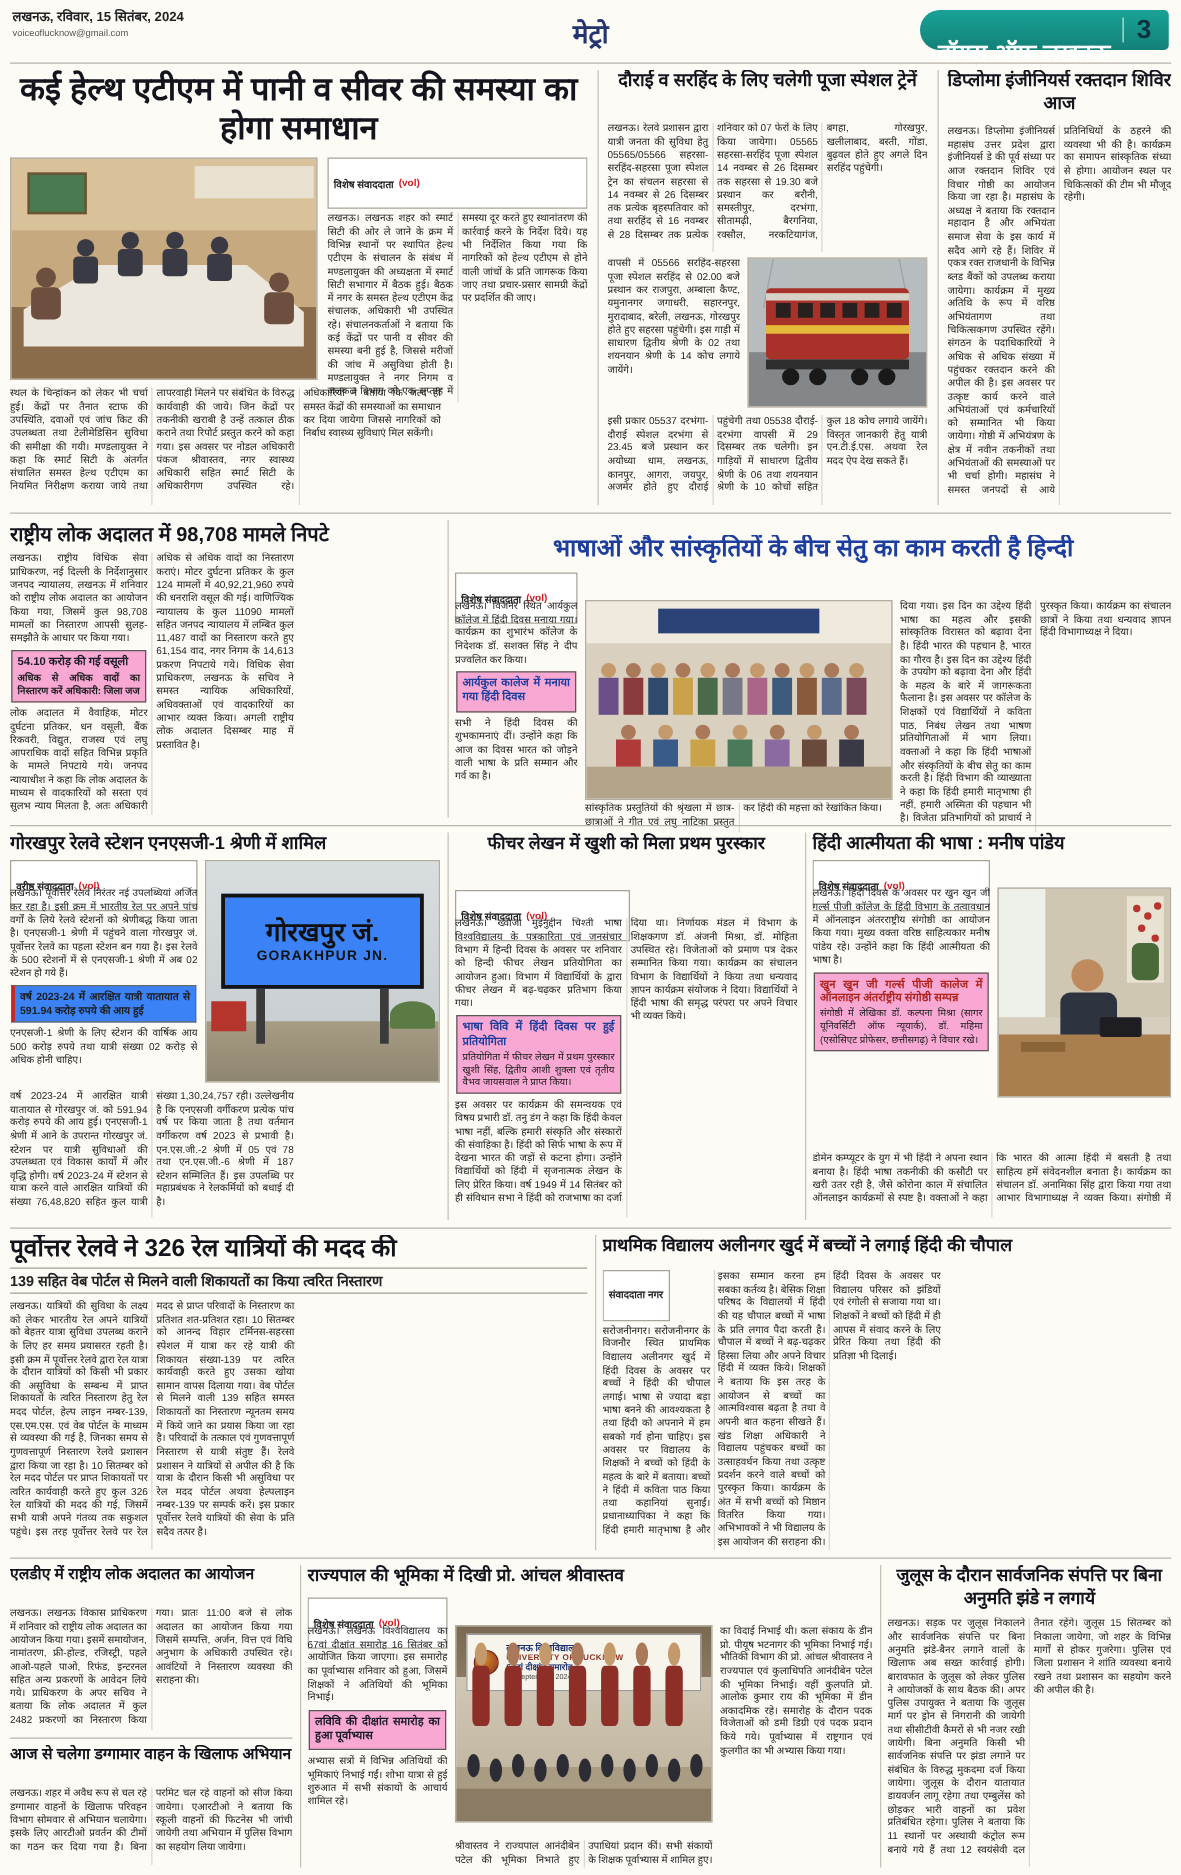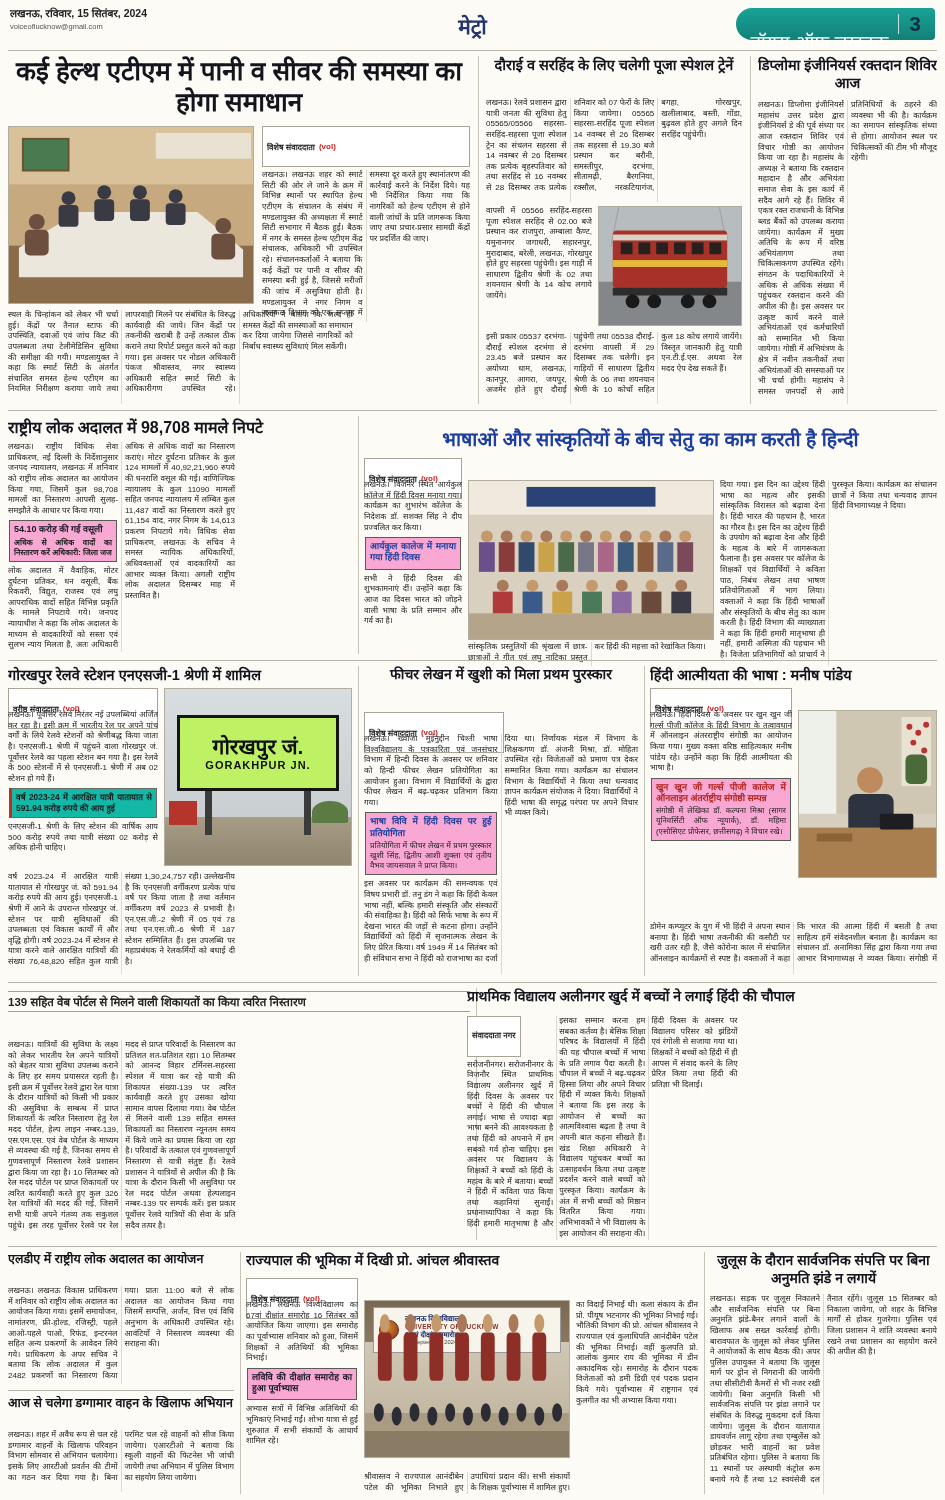--- a/index.html
+++ b/index.html
@@ -5,21 +5,21 @@
   *{margin:0;padding:0;box-sizing:border-box;}
   html,body{width:945px;height:1500px;}
   body{position:relative;background:#fcfbf6;font-family:"Liberation Sans",sans-serif;color:#1b1b1b;overflow:hidden;}
 
   
   .masthead{position:absolute;top:6px;left:10px;right:10px;height:42px;}
   .mh-date{font-size:10.5px;font-weight:bold;color:#222;}
   .mh-email{font-size:7.5px;color:#555;margin-top:2px;}
   .mh-center{position:absolute;left:50%;top:6px;transform:translateX(-50%);font-size:21px;font-weight:bold;color:#23346f;}
   .brand-band{position:absolute;right:0;top:2px;display:flex;align-items:center;gap:10px;background:linear-gradient(#1aa296,#128178);border-radius:17px 4px 4px 17px;padding:3px 14px;height:32px;}
-  .brand{font-size:19px;font-weight:normal;color:#ffffff;margin-top:35px;}
+  .brand{font-size:19px;font-weight:bold;color:#ffffff;margin-top:35px;}
   .brand-sep{width:1px;height:20px;background:rgba(255,255,255,.75);}
   .pageno{font-size:21px;font-weight:bold;color:#0e3340;}
 
   .hline{position:absolute;height:1px;background:#b9b4a9;}
   .vline{position:absolute;width:1px;background:#c7c2b6;}
 
   .art{position:absolute;overflow:hidden;}
   .hl{font-weight:bold;color:#14141d;}
   .hl-xxl{font-size:26px;line-height:1.18;text-align:center;}
   .hl-xl{font-size:19.5px;line-height:1.2;}
@@ -37,32 +37,32 @@
   .abs{position:absolute;}
 
   .byline{display:flex;align-items:center;gap:4px;border:1px solid #a8a396;background:#fff;padding:14px 4px;font-size:8px;font-weight:bold;color:#222;margin-bottom:3px;}
   .byline .tag{color:#cf1b1b;}
 
   .inset{border:1px solid #5a5a55;background:#f9a8d4;padding:3px 4px;margin:4px 1px;break-inside:avoid;}
   .inset-title{font-weight:bold;font-size:9px;line-height:1.25;margin-bottom:2px;color:#1d3e9e;}
   .inset-title.red{color:#b22620;}
   .inset-title.dark{color:#1b1b28;}
   .inset-text{font-size:7.8px;line-height:1.3;}
-  .highlight{border:1px solid #6a6a64;border-left:3px solid #c22a22;padding:3px 4px;margin:4px 1px;font-weight:bold;font-size:8.4px;line-height:1.3;break-inside:avoid;background:#14b8a6;}
+  .highlight{border:1px solid #6a6a64;border-left:3px solid #c22a22;padding:3px 4px;margin:4px 1px;font-weight:bold;font-size:8.4px;line-height:1.3;break-inside:avoid;background:#3b82f6;}
   .subhead{font-size:11.5px;font-weight:bold;color:#232323;border-top:1px solid #a59f92;border-bottom:1px solid #a59f92;padding:2px 0;margin-top:3px;}
 
   .photo{position:absolute;overflow:hidden;background:#d8d4c9;border:1px solid #b3ada0;}
   .photo svg{display:block;width:100%;height:100%;}
 
   
   .gkp-sky{position:absolute;inset:0;background:linear-gradient(#d8dddf,#c4cacd);}
   .gkp-ground{position:absolute;left:0;right:0;bottom:0;height:48px;background:linear-gradient(#a79c84,#8f8670);}
   .gkp-box{position:absolute;left:4px;bottom:40px;width:28px;height:24px;background:#b5342c;}
   .gkp-bush{position:absolute;right:3px;bottom:42px;width:36px;height:22px;background:#5b7a44;border-radius:50% 50% 8% 8%;}
-  .gkp-sign{position:absolute;left:12px;right:12px;top:26px;height:76px;background:#bef264;border:3px solid #151515;display:flex;flex-direction:column;align-items:center;justify-content:center;gap:1px;}
+  .gkp-sign{position:absolute;left:12px;right:12px;top:26px;height:76px;background:#3b82f6;border:3px solid #151515;display:flex;flex-direction:column;align-items:center;justify-content:center;gap:1px;}
   .gkp-hi{font-size:21px;font-weight:bold;color:#101010;line-height:1.1;}
   .gkp-en{font-size:11px;font-weight:bold;color:#101010;letter-spacing:1px;}
   .gkp-leg{position:absolute;width:7px;height:44px;background:#3b3b3b;top:102px;}
   .gkp-leg.l1{left:40px;} .gkp-leg.l2{right:40px;}
 
   
   .cv-bg{position:absolute;inset:0;background:linear-gradient(#7a6952 0%,#8a7960 26%,#d0c7b5 26%,#c3b8a2 72%,#a99c82 72%);}
   .cv-banner{position:absolute;left:8px;top:6px;right:8px;height:46px;background:#f7f4ec;border:1px solid #999;display:flex;align-items:center;gap:6px;padding:2px 5px;}
   .cv-logo{width:20px;height:20px;border-radius:50%;background:radial-gradient(circle at 35% 35%,#d98f2b,#8c2f1f);flex:none;border:1px solid #6e2418;}
   .cv-l1{font-size:7.5px;font-weight:bold;color:#1c2f6b;line-height:1.2;}
@@ -336,27 +336,28 @@
       <rect x="82" y="104" width="34" height="16" rx="2" fill="#1d1d22"></rect>
       <rect x="18" y="124" width="36" height="8" fill="#8a6436"></rect>
     </svg>
   </div>
   <div class="body cols-2 abs" style="left:0;top:256px;width:287px;height:52px;">डोमेन कम्प्यूटर के युग में भी हिंदी ने अपना स्थान बनाया है। हिंदी भाषा तकनीकी की कसौटी पर खरी उतर रही है, जैसे कोरोना काल में संचालित ऑनलाइन कार्यक्रमों से स्पष्ट है। वक्ताओं ने कहा कि भारत की आत्मा हिंदी में बसती है तथा साहित्य हमें संवेदनशील बनाता है। कार्यक्रम का संचालन डॉ. अनामिका सिंह द्वारा किया गया तथा आभार विभागाध्यक्ष ने व्यक्त किया। संगोष्ठी में बड़ी संख्या में शोधार्थी एवं छात्राएं ऑनलाइन जुड़ी रहीं।</div>
 </article>
 
 <div class="hline" style="top:982px;left:8px;width:929px;"></div>
 
 <article class="art" style="left:8px;top:988px;width:462px;height:252px;">
+  <h2 class="hl hl-xl">पूर्वोत्तर रेलवे ने 326 रेल यात्रियों की मदद की</h2>
   <div class="subhead">139 सहित वेब पोर्टल से मिलने वाली शिकायतों का किया त्वरित निस्तारण</div>
   <div class="body cols-4 abs" style="left:0;top:52px;width:462px;height:200px;">लखनऊ। यात्रियों की सुविधा के लक्ष्य को लेकर भारतीय रेल अपने यात्रियों को बेहतर यात्रा सुविधा उपलब्ध कराने के लिए हर समय प्रयासरत रहती है। इसी क्रम में पूर्वोत्तर रेलवे द्वारा रेल यात्रा के दौरान यात्रियों को किसी भी प्रकार की असुविधा के सम्बन्ध में प्राप्त शिकायतों के त्वरित निस्तारण हेतु रेल मदद पोर्टल, हेल्प लाइन नम्बर-139, एस.एम.एस. एवं वेब पोर्टल के माध्यम से व्यवस्था की गई है, जिनका समय से गुणवत्तापूर्ण निस्तारण रेलवे प्रशासन द्वारा किया जा रहा है। 10 सितम्बर को रेल मदद पोर्टल पर प्राप्त शिकायतों पर त्वरित कार्यवाही करते हुए कुल 326 रेल यात्रियों की मदद की गई, जिसमें सभी यात्री अपने गंतव्य तक सकुशल पहुंचे। इस तरह पूर्वोत्तर रेलवे पर रेल मदद से प्राप्त परिवादों के निस्तारण का प्रतिशत शत-प्रतिशत रहा। 10 सितम्बर को आनन्द विहार टर्मिनस-सहरसा स्पेशल में यात्रा कर रहे यात्री की शिकायत संख्या-139 पर त्वरित कार्यवाही करते हुए उसका खोया सामान वापस दिलाया गया। वेब पोर्टल से मिलने वाली 139 सहित समस्त शिकायतों का निस्तारण न्यूनतम समय में किये जाने का प्रयास किया जा रहा है। परिवादों के तत्काल एवं गुणवत्तापूर्ण निस्तारण से यात्री संतुष्ट हैं। रेलवे प्रशासन ने यात्रियों से अपील की है कि यात्रा के दौरान किसी भी असुविधा पर रेल मदद पोर्टल अथवा हेल्पलाइन नम्बर-139 पर सम्पर्क करें। इस प्रकार पूर्वोत्तर रेलवे यात्रियों की सेवा के प्रति सदैव तत्पर है।</div>
 </article>
 
 <div class="vline" style="left:476px;top:988px;height:252px;"></div>
 
-<article class="art" style="left:467px;top:988px;width:455px;height:252px;">
+<article class="art" style="left:482px;top:988px;width:455px;height:252px;">
   <h2 class="hl hl-l">प्राथमिक विद्यालय अलीनगर खुर्द में बच्चों ने लगाई हिंदी की चौपाल</h2>
   <div class="body cols-5 abs" style="left:0;top:28px;width:455px;height:224px;">
     <div class="byline" style="display:inline-flex;">
       <span>संवाददाता नगर</span>
     </div>
     <div>सरोजनीनगर। सरोजनीनगर के विजनौर स्थित प्राथमिक विद्यालय अलीनगर खुर्द में हिंदी दिवस के अवसर पर बच्चों ने हिंदी की चौपाल लगाई। भाषा से ज्यादा बड़ा भाषा बनने की आवश्यकता है तथा हिंदी को अपनाने में हम सबको गर्व होना चाहिए। इस अवसर पर विद्यालय के शिक्षकों ने बच्चों को हिंदी के महत्व के बारे में बताया। बच्चों ने हिंदी में कविता पाठ किया तथा कहानियां सुनाईं। प्रधानाध्यापिका ने कहा कि हिंदी हमारी मातृभाषा है और इसका सम्मान करना हम सबका कर्तव्य है। बेसिक शिक्षा परिषद के विद्यालयों में हिंदी की यह चौपाल बच्चों में भाषा के प्रति लगाव पैदा करती है। चौपाल में बच्चों ने बढ़-चढ़कर हिस्सा लिया और अपने विचार हिंदी में व्यक्त किये। शिक्षकों ने बताया कि इस तरह के आयोजन से बच्चों का आत्मविश्वास बढ़ता है तथा वे अपनी बात कहना सीखते हैं। खंड शिक्षा अधिकारी ने विद्यालय पहुंचकर बच्चों का उत्साहवर्धन किया तथा उत्कृष्ट प्रदर्शन करने वाले बच्चों को पुरस्कृत किया। कार्यक्रम के अंत में सभी बच्चों को मिष्ठान वितरित किया गया। अभिभावकों ने भी विद्यालय के इस आयोजन की सराहना की। हिंदी दिवस के अवसर पर विद्यालय परिसर को झंडियों एवं रंगोली से सजाया गया था। शिक्षकों ने बच्चों को हिंदी में ही आपस में संवाद करने के लिए प्रेरित किया तथा हिंदी की प्रतिज्ञा भी दिलाई।</div>
   </div>
 </article>
 
 <div class="hline" style="top:1246px;left:8px;width:929px;"></div>

